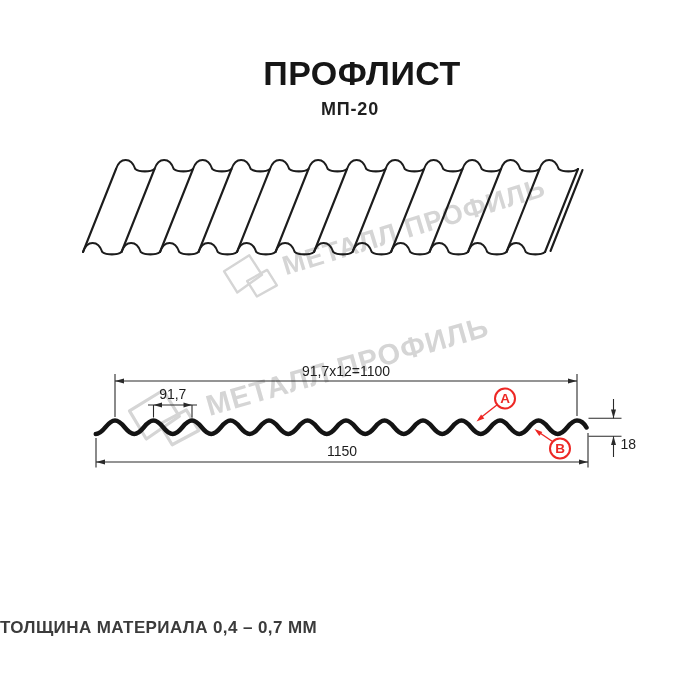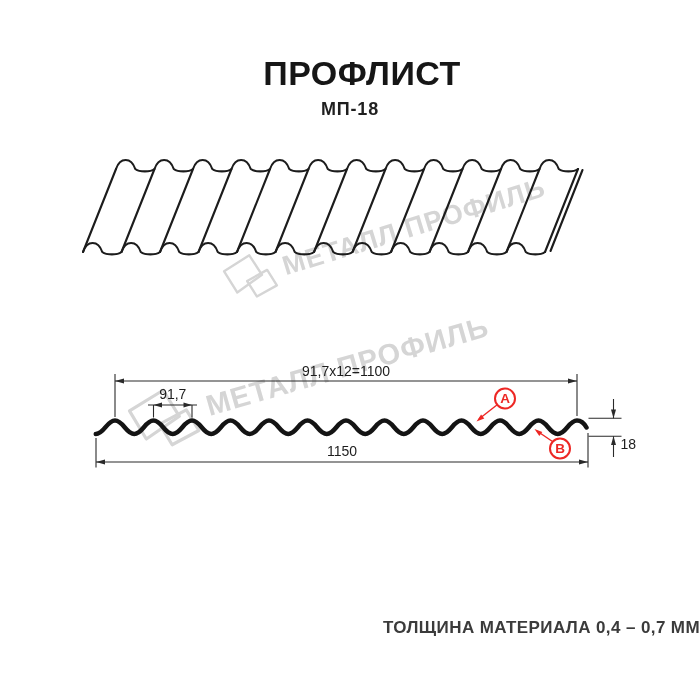--- a/index.html
+++ b/index.html
@@ -9,21 +9,21 @@
   }
   .page-title{
     position:absolute;top:54px;left:0;width:100%;text-align:center;
     font-size:34px;font-weight:800;letter-spacing:.5px;color:#161616;padding-left:12px;
   }
   .product-code{
     position:absolute;top:99px;left:0;width:100%;text-align:center;
     font-size:18px;font-weight:600;letter-spacing:.8px;color:#1f1f1f;
   }
   .thickness-note{
-    position:absolute;top:618px;left:0;width:100%;text-align:right;
+    position:absolute;top:618px;left:0;width:100%;text-align:left;
     font-size:17px;font-weight:600;letter-spacing:.4px;color:#3b3b3b;
   }
   .wm{
     position:absolute;display:flex;align-items:center;white-space:nowrap;
     color:#d5d5d5;font-weight:700;
   }
   .wm-top{left:220px;top:262px;gap:8px;font-size:27px;letter-spacing:1px;
     transform:rotate(-17deg);transform-origin:left center;}
   .wm-bottom{left:124px;top:398px;gap:10px;font-size:29px;letter-spacing:1px;
     transform:rotate(-16deg);transform-origin:left center;}
@@ -32,21 +32,21 @@
   svg text{font-family:"Liberation Sans",sans-serif;}
   .dim-text{font-size:14px;fill:#1d1d1d;}
   .red-label{font-size:13.5px;font-weight:700;fill:#ed2724;}
 </style>
 </head>
 <body>
 
 <div class="canvas">
 
   <div class="page-title">ПРОФЛИСТ</div>
-  <div class="product-code">МП-18</div>
+  <div class="product-code">МП-20</div>
 
   <div class="wm wm-top">
     <svg width="58" height="48" viewBox="0 0 72 60">
       <path d="M10 14 L46 4 L54 32 L18 44 Z" fill="none" stroke="#d5d5d5" stroke-width="3" stroke-linejoin="round"></path>
       <path d="M34 34 L62 28 L68 50 L40 56 Z" fill="none" stroke="#d5d5d5" stroke-width="3" stroke-linejoin="round"></path>
     </svg>
     <span>МЕТАЛЛ ПРОФИЛЬ</span>
   </div>
 
   <div class="wm wm-bottom">

